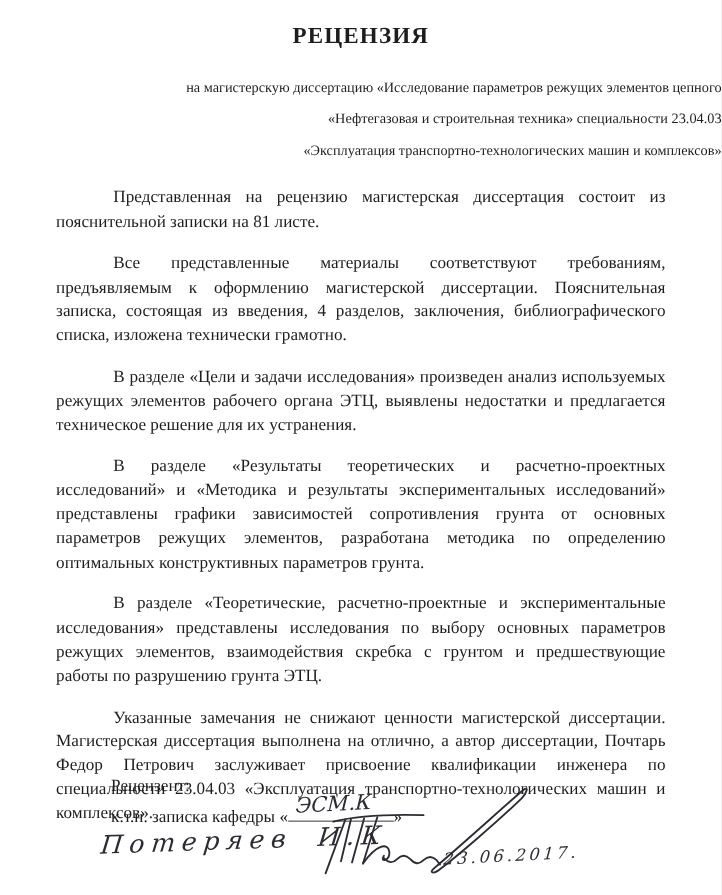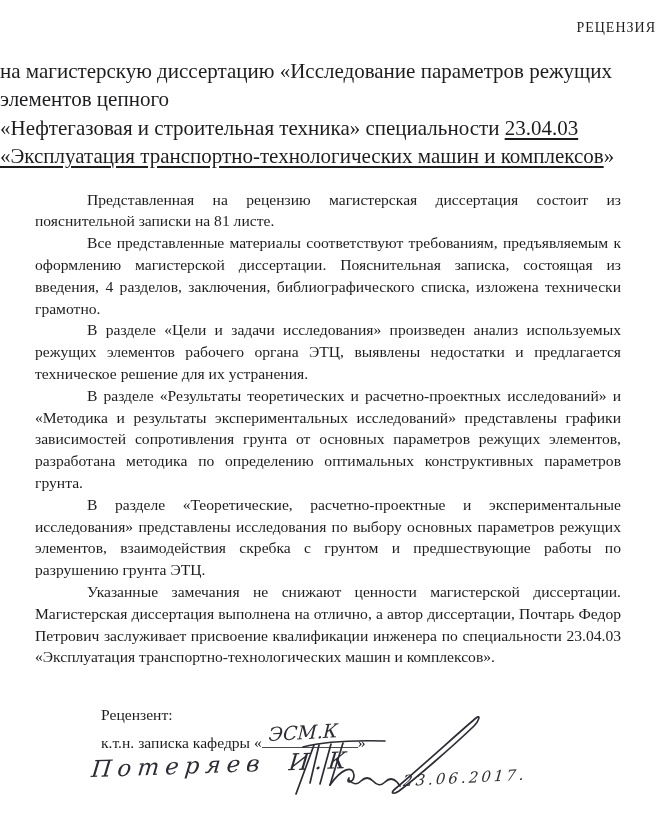--- a/index.html
+++ b/index.html
@@ -9,39 +9,39 @@
     width: 656px;
     height: 814px;
     margin: 0 auto;
     background: #ffffff;
     font-family: "Liberation Serif", serif;
     color: #1d1d1f;
     overflow: hidden;
   }
   .doc-title {
     padding-top: 20px;
-    text-align: right;
-    font-weight: normal;
-    font-size: 14px;
+    text-align: center;
+    font-weight: bold;
+    font-size: 21px;
     letter-spacing: 1px;
   }
   .header-block {
     margin-top: 21px;
-    text-align: left;
-    font-size: 21px;
+    text-align: right;
+    font-size: 13px;
     line-height: 28.4px;
   }
-  .underlined { text-decoration: underline; text-underline-offset: 3px; }
+  .underlined { text-underline-offset: 3px; }
   .body-block {
     margin: 18px 35px 0 35px;
     font-size: 15.6px;
     line-height: 21.8px;
     text-align: justify;
   }
-  .body-block p { text-indent: 52px; margin: 0; }
+  .body-block p { text-indent: 52px; margin: 16px; }
   .sig-block {
     position: absolute;
     left: 80px;
     top: 703px;
     font-size: 15.6px;
     line-height: 24px;
     margin-left: 21px;
   }
   .dept-line { margin-top: 4px; white-space: nowrap; }
   .dept-blank {

